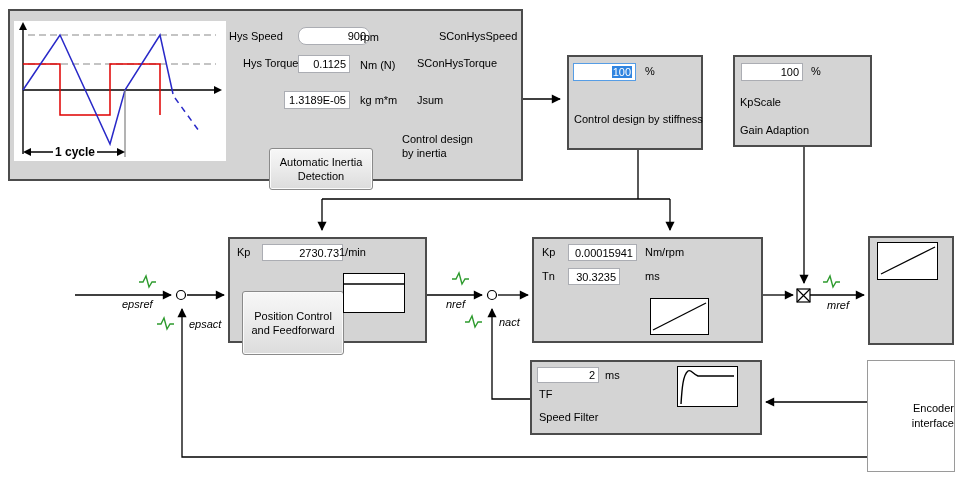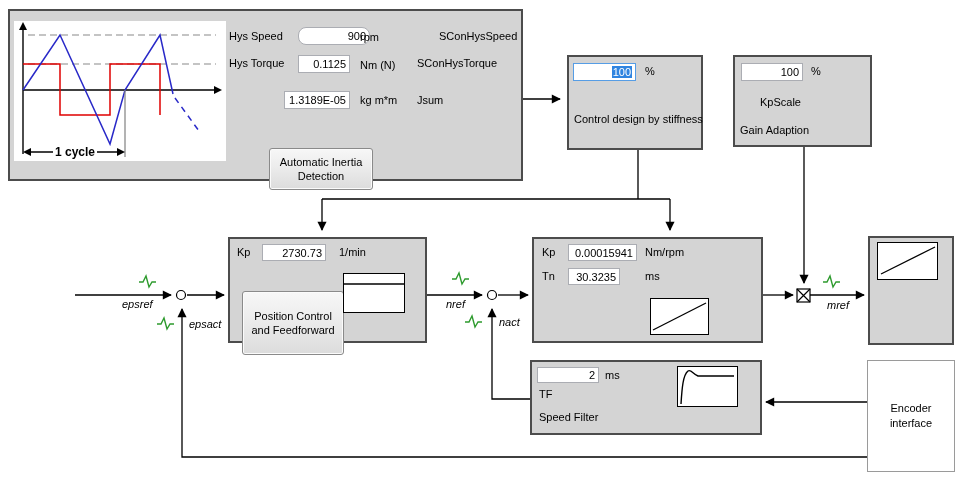--- a/index.html
+++ b/index.html
@@ -25,21 +25,21 @@
     position:absolute;box-sizing:border-box;
     background:linear-gradient(#f7f7f7,#ececec 45%,#dcdcdc);
     border:1px solid #8a8a8a;border-radius:3px;
     box-shadow:inset 0 0 0 1px #fbfbfb;
     display:flex;flex-direction:column;align-items:center;justify-content:center;
     text-align:center;line-height:14px;cursor:default;margin-top:21px;
   }
   .thumb{position:absolute;background:#fff;z-index:3;}
   .whitebox{
     position:absolute;background:#fff;border:1px solid #9a9a9a;box-sizing:border-box;
-    display:flex;flex-direction:column;align-items:center;justify-content:center;
+    display:flex;flex-direction:column;align-items:flex-end;justify-content:center;
     text-align:center;line-height:15px;z-index:2;
   }
   #wires{position:absolute;left:0;top:0;z-index:1;pointer-events:none;}
   svg text.sig{font-family:"Liberation Sans", sans-serif;font-style:italic;font-size:11px;fill:#000;}
 </style>
 </head>
 <body>
 
 <svg id="wires" width="962" height="504" viewBox="0 0 962 504">
   <defs>
@@ -113,53 +113,57 @@
     <polygon points="111,131 103,127 103,135" fill="#000"></polygon>
     <rect x="39" y="123" width="44" height="14" fill="#fff"></rect>
     <text x="61" y="135" text-anchor="middle" style="font-family:'Liberation Sans',sans-serif;font-size:12px;font-weight:bold;fill:#000;">1 cycle</text>
   </svg>
 
   <div class="lbl" style="left:219px;top:19px;">Hys Speed</div>
   <div class="tb" style="left:288px;top:16px;width:72px;height:18px;border-radius:8px;">900</div>
   <div class="lbl" style="left:350px;top:20px;">rpm</div>
   <div class="lbl" style="left:429px;top:19px;">SConHysSpeed</div>
 
-  <div class="lbl" style="left:219px;top:46px;">Hys Torque</div>
+  <div class="lbl" style="left:233px;top:46px;">Hys Torque</div>
   <div class="tb" style="left:288px;top:44px;width:52px;height:18px;">0.1125</div>
   <div class="lbl" style="left:350px;top:48px;">Nm (N)</div>
   <div class="lbl" style="left:407px;top:46px;">SConHysTorque</div>
 
   <div class="tb" style="left:274px;top:80px;width:66px;height:18px;">1.3189E-05</div>
   <div class="lbl" style="left:350px;top:83px;">kg m*m</div>
   <div class="lbl" style="left:407px;top:83px;">Jsum</div>
 
   <div class="btn" style="left:259px;top:116px;width:104px;height:42px;">
     <span>Automatic Inertia</span>
     <span>Detection</span>
   </div>
+  <div class="lbl" style="left:392px;top:121px;line-height:14px;">
+    <div>Control design</div>
+    <div>by inertia</div>
+  </div>
 </div>
 
 <div class="panel" style="left:567px;top:55px;width:136px;height:95px;">
   <div class="tb focused" style="left:4px;top:6px;width:63px;height:18px;">
     <span class="sel">100</span>
   </div>
   <div class="lbl" style="left:76px;top:8px;">%</div>
   <div class="lbl" style="left:5px;top:56px;">Control design by stiffness</div>
 </div>
 
 <div class="panel" style="left:733px;top:55px;width:139px;height:92px;">
   <div class="tb" style="left:6px;top:6px;width:62px;height:18px;">100</div>
   <div class="lbl" style="left:76px;top:8px;">%</div>
-  <div class="lbl" style="left:5px;top:39px;margin-left:20px;">KpScale</div>
+  <div class="lbl" style="left:5px;top:39px;">KpScale</div>
   <div class="lbl" style="left:5px;top:67px;">Gain Adaption</div>
 </div>
 
 <div class="panel" style="left:228px;top:237px;width:199px;height:106px;">
   <div class="lbl" style="left:7px;top:7px;">Kp</div>
-  <div class="tb" style="left:32px;top:5px;width:64px;height:17px;">2730.73</div>
+  <div class="tb" style="left:32px;top:5px;width:81px;height:17px;">2730.73</div>
   <div class="lbl" style="left:109px;top:7px;">1/min</div>
   <div class="btn" style="left:12px;top:31px;width:102px;height:64px;">
     <span>Position Control</span>
     <span>and Feedforward</span>
   </div>
   <svg class="thumb" style="left:113px;top:34px;" width="62" height="40" viewBox="0 0 62 40">
     <rect x="0.5" y="0.5" width="61" height="39" fill="#fff" stroke="#000"></rect>
     <line x1="1" y1="11" x2="61" y2="11" stroke="#000" stroke-width="1.5"></line>
   </svg>
 </div>

